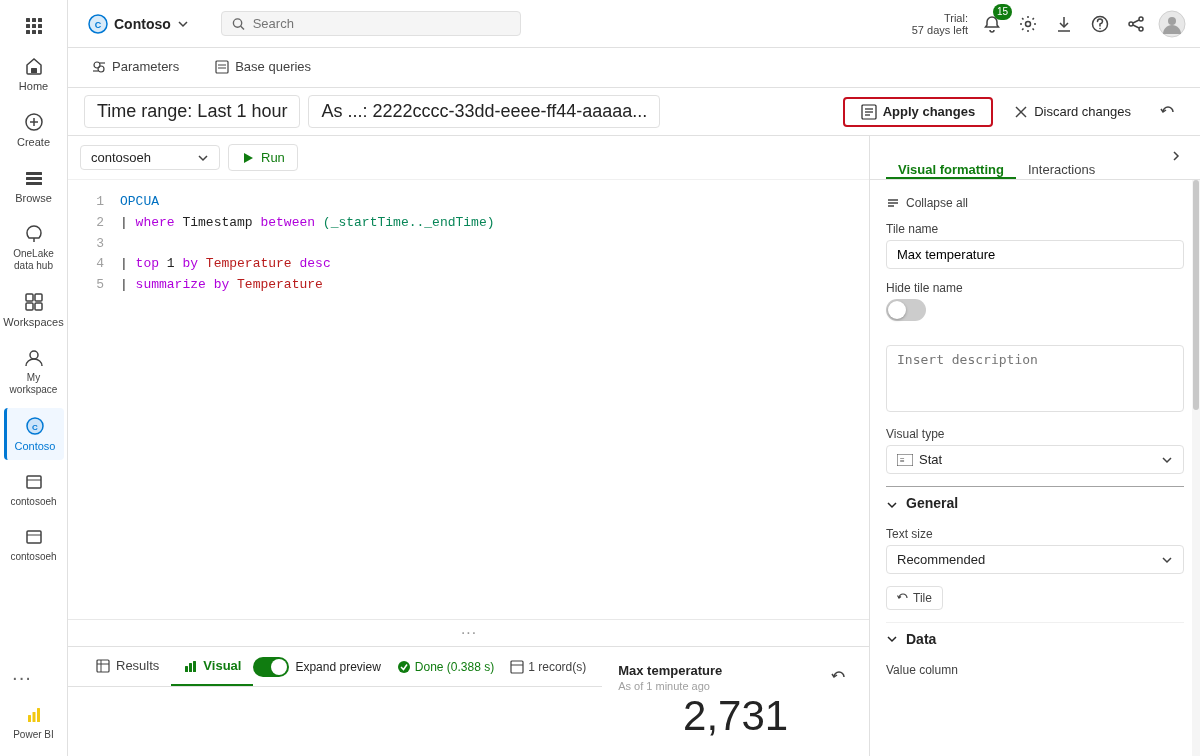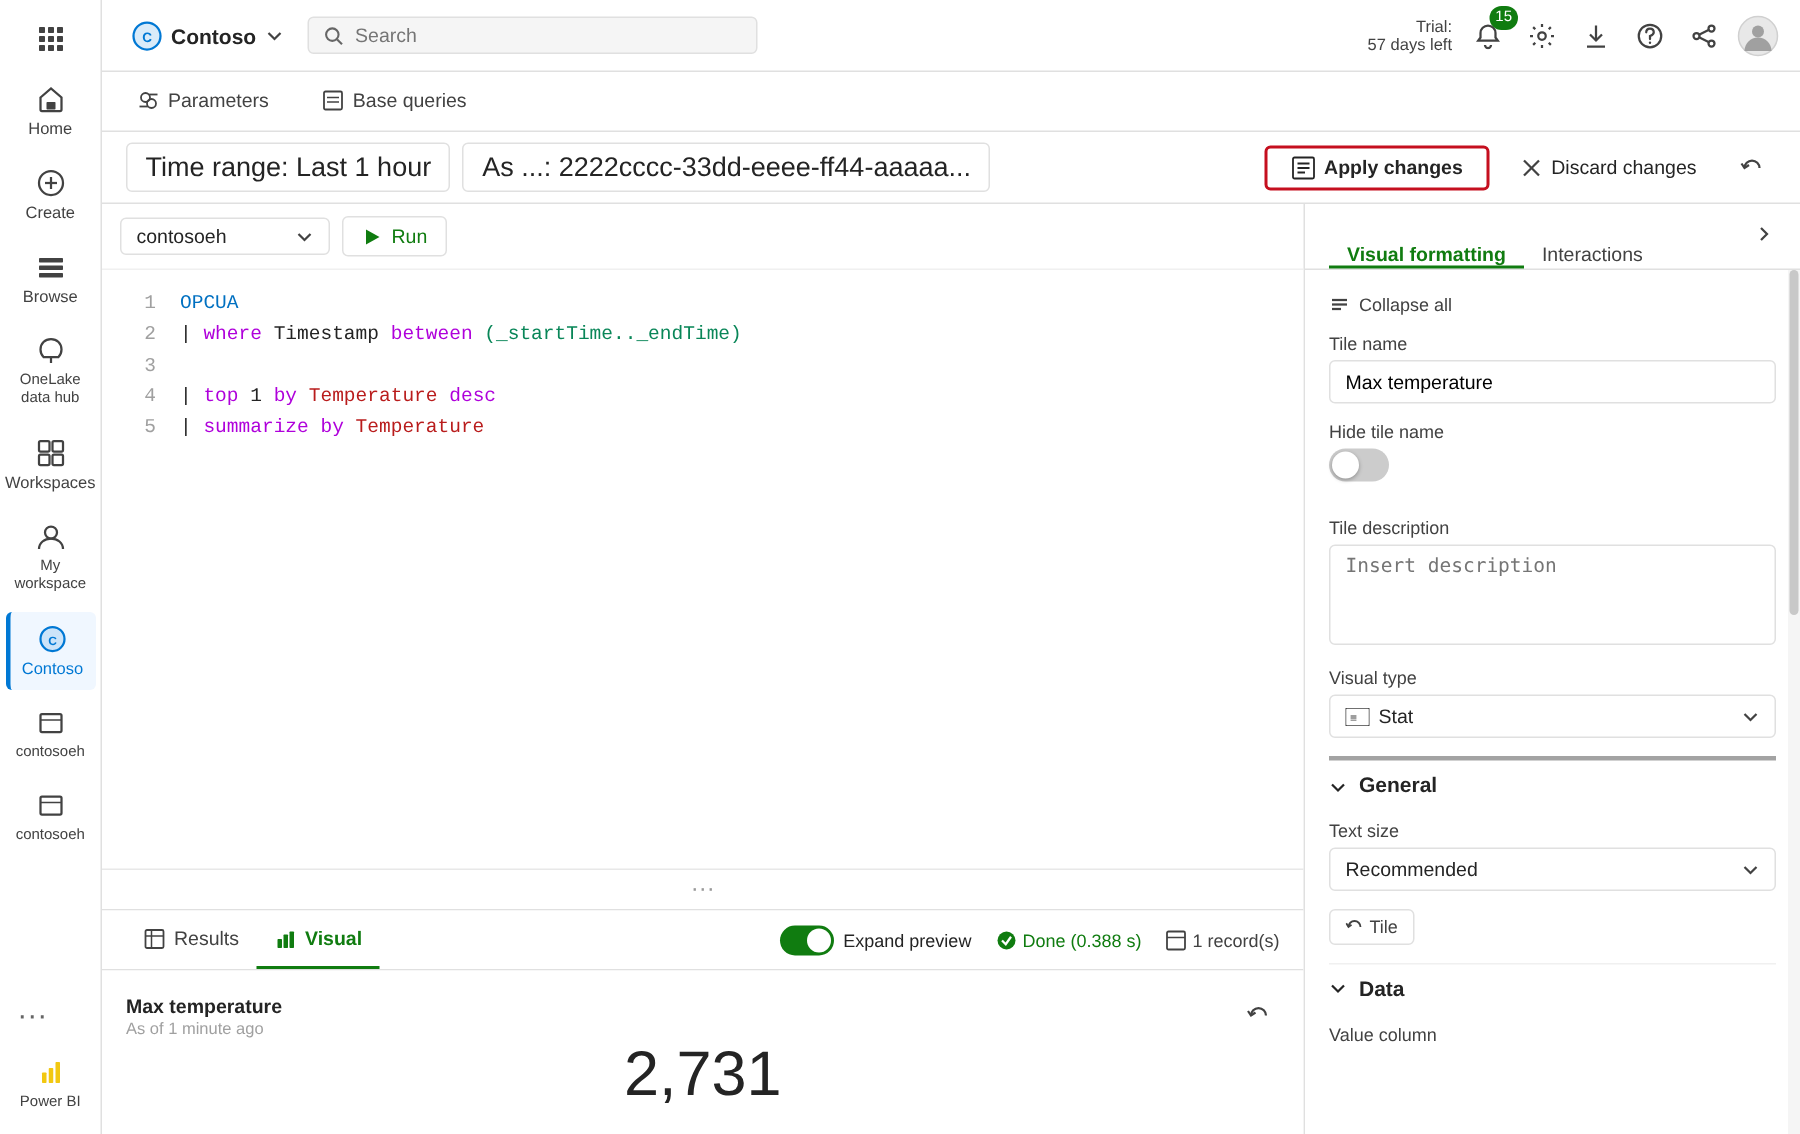--- a/index.html
+++ b/index.html
@@ -60,20 +60,21 @@
     }
     .search-box {
       flex: 0 0 300px;
       display: flex;
       align-items: center;
       background: #f5f5f5;
       border: 1px solid #e0e0e0;
       border-radius: 4px;
       padding: 4px 10px;
       gap: 8px;
+      margin-left: 16px;
     }
     .search-box input {
       border: none;
       background: transparent;
       outline: none;
       font-size: 13px;
       width: 100%;
     }
     .topbar-right {
       margin-left: auto;
@@ -267,21 +268,21 @@
     .code-kw { color: #af00db; }
     .code-op { color: #af00db; }
     .code-func { color: #0070c1; }
     .code-param { color: #098658; }
     .code-entity { color: #b91c1c; }
     .code-plain { color: #242424; }
 
     
     .results-panel {
       display: flex;
-      flex-direction: column;
+      flex-direction: row;
       border-top: 1px solid #e0e0e0;
     }
     .results-tabs {
       display: flex;
       align-items: center;
       padding: 0 16px;
       gap: 0;
       border-bottom: 1px solid #e0e0e0;
       background: #fff;
       height: 40px;
@@ -465,21 +466,21 @@
       cursor: pointer;
       font-size: 13px;
       margin-bottom: 12px;
     }
     .section-header {
       display: flex;
       align-items: flex-end;
       gap: 8px;
       cursor: pointer;
       padding: 8px 0;
-      border-top: 3px solid #a3a3a3;
+      border-top: 1px solid #a3a3a3;
       font-size: 14px;
       font-weight: 600;
       color: #242424;
       margin-bottom: 8px;
     }
     .sub-label {
       font-size: 12px;
       color: #424242;
       margin-bottom: 4px;
     }
@@ -897,21 +898,20 @@
 
         
         <div class="section-label">Hide tile name</div>
         <div class="toggle-row">
           <div style="width:40px; height:22px; background:#ccc; border-radius:11px; position:relative; cursor:pointer; margin-bottom:12px;">
             <div style="position:absolute; left:2px; top:2px; width:18px; height:18px; background:#fff; border-radius:50%; box-shadow:0 1px 3px rgba(0,0,0,0.3);"></div>
           </div>
         </div>
 
         
-        <div class="section-label">Tile description</div>
         <textarea class="description-box" placeholder="Insert description" style=""></textarea>
 
         
         <div class="section-label">Visual type</div>
         <div class="dropdown-full">
           <div style="display:flex; align-items:center; gap:6px;">
             <svg width="16" height="12" viewBox="0 0 16 12">
               <rect x="0" y="0" width="16" height="12" rx="1" stroke="#424242" stroke-width="1" fill="none"></rect>
               <text x="3" y="9" font-size="8" fill="#424242">≡</text>
             </svg>

